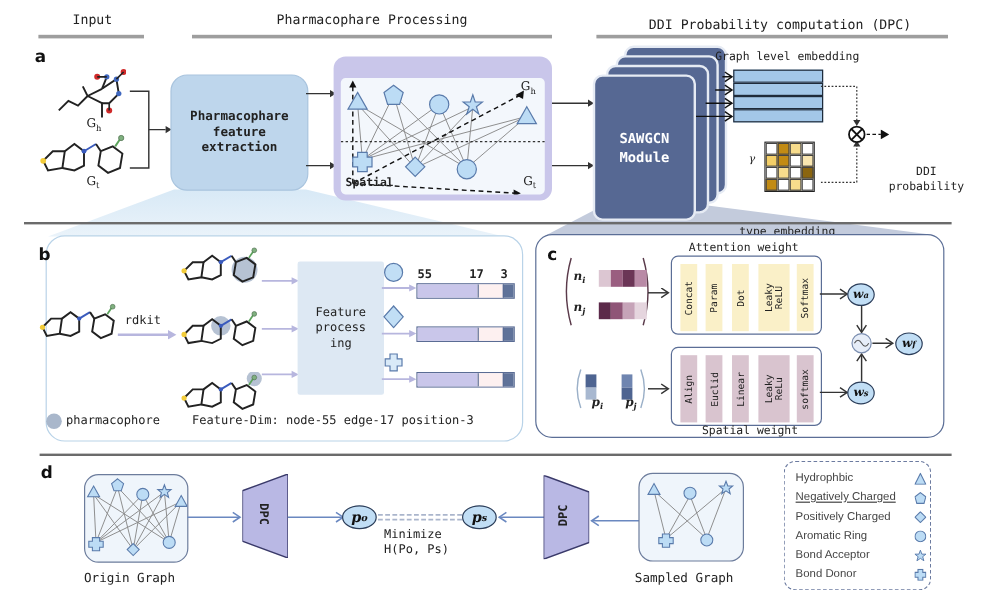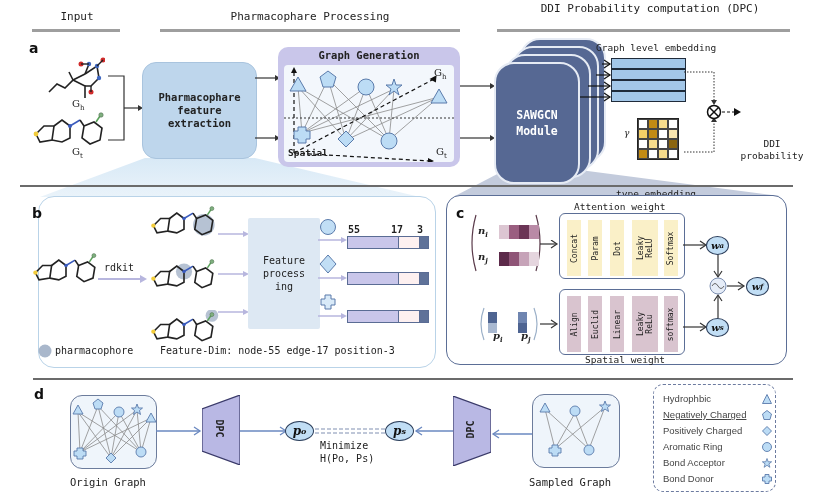--- a/index.html
+++ b/index.html
@@ -6,21 +6,21 @@
   body{width:821px;height:502px;position:relative;overflow:hidden;font-family:"DejaVu Sans Mono","Liberation Mono",monospace;color:#222;}
   .abs{position:absolute;}
   .hdr{font-size:11px;color:#222;text-align:center;}
   .rule{position:absolute;height:3px;background:#9e9e9e;}
   .rule.dark{background:#6b6b6b;height:2px;}
   .panel-letter{position:absolute;font-family:"DejaVu Sans","Liberation Sans",sans-serif;font-weight:bold;font-size:14px;color:#111;}
   .pfe{left:142px;top:62px;width:113px;height:95px;background:#bed6ec;border:1px solid #a9c4de;border-radius:14px;display:flex;align-items:center;justify-content:center;text-align:center;font-size:10.5px;font-weight:bold;line-height:13px;color:#222;}
   .gg{left:278px;top:47px;width:182px;height:120px;background:#c9c6ea;border-radius:10px;}
   .gg-inner{position:absolute;left:6px;top:18px;width:170px;height:97px;background:#f3f7fc;border-radius:4px;}
   .gg-title{position:absolute;left:0;top:2px;width:100%;text-align:center;font-size:10.5px;font-weight:bold;color:#222;}
-  .sawgcn{position:absolute;width:82px;height:120px;background:#566893;border:2px solid #e6ebf4;border-radius:20px;}
+  .sawgcn{position:absolute;width:82px;height:120px;background:#566893;border:2px solid #e6ebf4;border-radius:8px;}
   .sawgcn-label{color:#fff;font-weight:bold;font-size:11.5px;line-height:16px;text-align:center;}
   .emb-row{position:absolute;left:611px;width:73px;height:9px;background:#a3c7e8;border:1px solid #1f2b3a;}
   .tgrid{position:absolute;left:637px;top:118px;display:grid;grid-template-columns:repeat(4,10px);grid-template-rows:repeat(4,10px);border:1px solid #222;}
   .tgrid div{border:0.5px solid #444;box-sizing:border-box;}
   .small-label{font-size:9.5px;color:#222;}
   .pb{left:38px;top:196px;width:396px;height:170px;border:1.5px solid #b9d3e8;border-radius:16px;background:#ffffff;}
   .pc{left:446px;top:195px;width:339px;height:168px;border:1.5px solid #5b6e96;border-radius:14px;background:#ffffff;}
   .fproc{left:248px;top:218px;width:72px;height:111px;background:#dde8f3;border-radius:2px;display:flex;align-items:center;justify-content:center;text-align:center;font-size:10px;line-height:13px;color:#222;}
   .fbar{position:absolute;left:347px;width:80px;height:11px;display:flex;border:1px solid #5a6c94;}
   .fbar .a{background:#c9c6ea;flex:55;}
@@ -38,21 +38,21 @@
   .graphbox{position:absolute;background:#eff5fb;border:1.5px solid #6c7c9c;border-radius:12px;}
   .caption{font-size:10.5px;color:#222;}
 </style>
 </head>
 <body>
 
 <div class="abs hdr" style="left:32px;top:10px;width:90px;">Input</div>
 <div class="rule" style="left:32px;top:29px;width:88px;"></div>
 <div class="abs hdr" style="left:160px;top:10px;width:300px;">Pharmacophare Processing</div>
 <div class="rule" style="left:160px;top:29px;width:300px;"></div>
-<div class="abs hdr" style="left:500px;top:2px;width:300px;">DDI Probability computation (DPC)</div>
+<div class="abs hdr" style="left:500px;top:14px;width:300px;">DDI Probability computation (DPC)</div>
 <div class="rule" style="left:497px;top:29px;width:293px;"></div>
 
 <div class="panel-letter" style="left:29px;top:40px;">a</div>
 
 <svg class="abs" style="left:45px;top:52px;" width="60" height="52" viewBox="0 0 60 52">
   <polyline points="4,40 12,32 20,36 28,28 24,20" fill="none" stroke="#222" stroke-width="1.6"></polyline>
   <polyline points="28,28 40,34 40,46" fill="none" stroke="#222" stroke-width="1.6"></polyline>
   <line x1="28" y1="28" x2="40" y2="22" stroke="#222" stroke-width="1.6"></line>
   <polyline points="40,22 52,14 54,26 46,34 40,34" fill="none" stroke="#222" stroke-width="1.6"></polyline>
   <line x1="40" y1="22" x2="44" y2="12" stroke="#222" stroke-width="1.6"></line>
@@ -104,21 +104,20 @@
 <div class="abs pfe">Pharmacophare feature extraction</div>
 
 <svg class="abs" style="left:255px;top:72px;" width="26" height="70" viewBox="0 0 26 70">
   <line x1="0" y1="6" x2="20" y2="6" stroke="#333" stroke-width="1.2"></line>
   <polygon points="20,3 25,6 20,9" fill="#333"></polygon>
   <line x1="0" y1="66" x2="20" y2="66" stroke="#333" stroke-width="1.2"></line>
   <polygon points="20,63 25,66 20,69" fill="#333"></polygon>
 </svg>
 
 <div class="abs gg">
-  <div class="gg-title">Graph Generation</div>
   <div class="gg-inner">
     <svg width="170" height="97" viewBox="0 0 170 97">
       <g stroke="#8a8a8a" stroke-width="0.8">
         <line x1="14" y1="22" x2="18" y2="68"></line>
           <line x1="14" y1="22" x2="62" y2="75"></line>
           <line x1="14" y1="22" x2="105" y2="75"></line>
         <line x1="44" y1="14" x2="18" y2="68"></line>
           <line x1="44" y1="14" x2="62" y2="75"></line>
           <line x1="44" y1="14" x2="105" y2="75"></line>
         <line x1="82" y1="22" x2="18" y2="68"></line>

